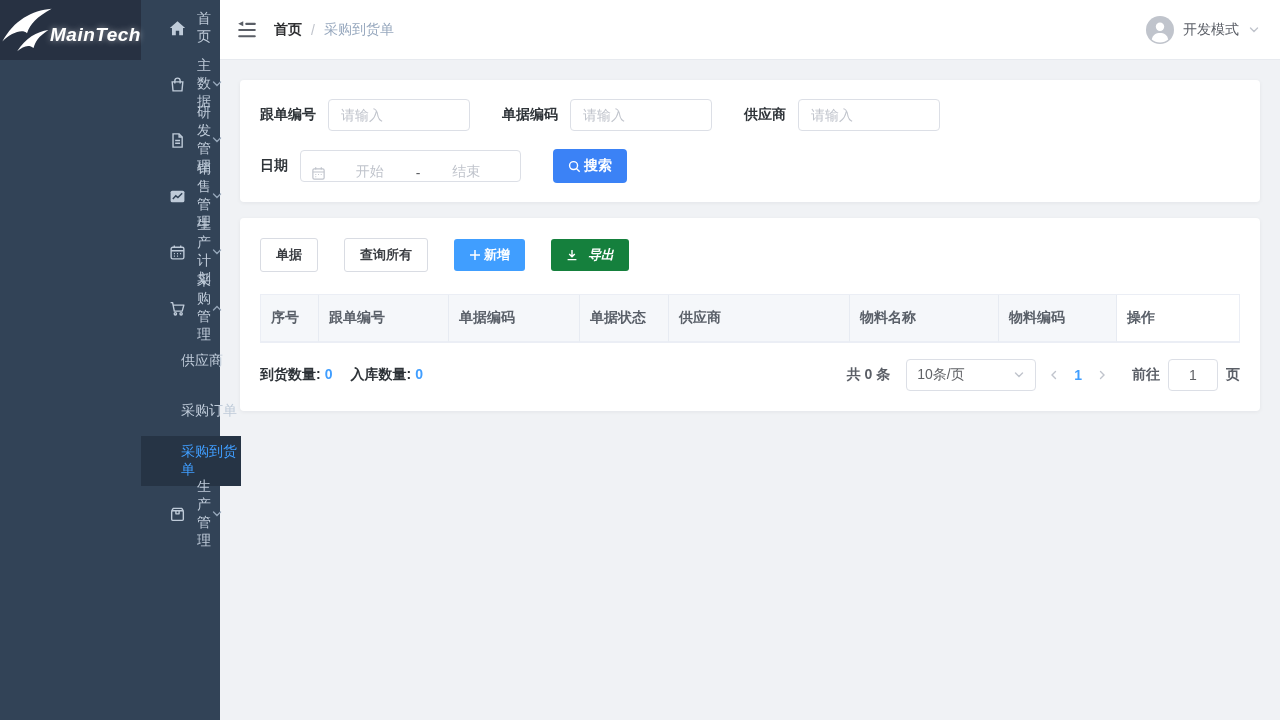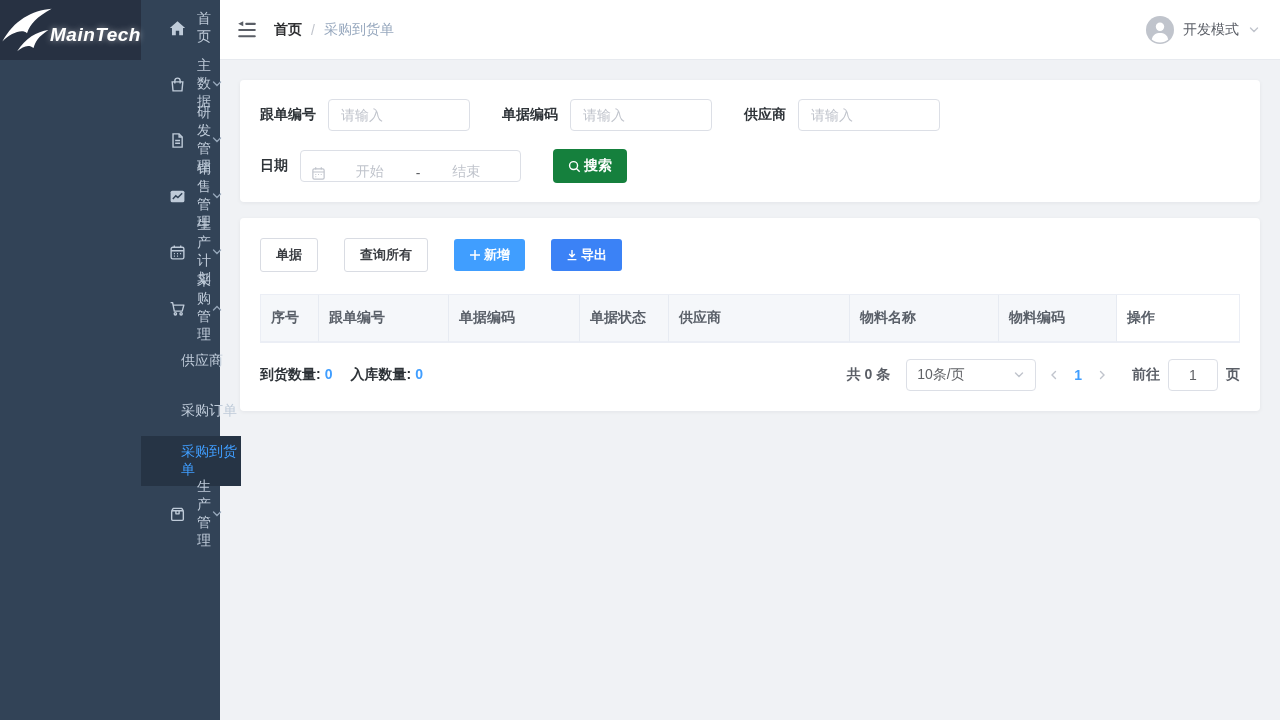--- a/index.html
+++ b/index.html
@@ -45,31 +45,31 @@
   .form-row + .form-row { margin-top:18px; }
   .form-item { display:flex; align-items:center; margin-right:32px; }
   .f-label { font-weight:700; color:#2e3338; margin-right:12px; white-space:nowrap; }
   .text-input { width:142px; height:32px; border:1px solid #dcdfe6; border-radius:4px; padding:0 12px; font-size:14px; color:#606266; font-family:"Liberation Sans",sans-serif; outline:none; }
   .text-input::placeholder { color:#c0c4cc; }
   .date-input { width:221px; height:32px; border:1px solid #dcdfe6; border-radius:4px; display:flex; align-items:flex-end; padding:0 10px; color:#c0c4cc; cursor:pointer; }
   .date-input .cal { width:15px; height:15px; display:flex; flex-shrink:0; }
   .date-ph { flex:1; text-align:center; }
   .date-sep { color:#606266; padding:0 2px; }
   .btn { border:none; border-radius:4px; display:inline-flex; align-items:center; justify-content:center; cursor:pointer; font-family:"Liberation Sans",sans-serif; }
-  .btn-search { height:34px; padding:4px 15px; background:#15803d; color:#fff; font-size:14px; font-weight:600; gap:3px; }
+  .btn-search { height:34px; padding:4px 15px; background:#3b82f6; color:#fff; font-size:14px; font-weight:600; gap:3px; }
   .btn-search svg { width:13px; height:13px; }
 
   
   .table-card { padding:20px; }
   .toolbar { display:flex; align-items:center; }
   .tb-btn { height:28px; padding:16px 15px; font-size:13px; border-radius:3px; }
   .tb-btn + .tb-btn { margin-left:26px; }
   .tb-plain { background:#fff; border:1px solid #d9dce3; color:#3b3e43; font-weight:600; }
   .tb-primary { background:#409eff; color:#fff; font-weight:600; gap:3px; }
-  .tb-success { background:#3b82f6; color:#fff; font-weight:600; gap:3px; }
+  .tb-success { background:#15803d; color:#fff; font-weight:600; gap:10px;font-style:italic; }
   .tb-btn svg { width:12px; height:12px; }
 
   .table { margin-top:22px; border:1px solid #ebeef5; border-top:none; }
   .thead { display:flex; height:48px; border-top:1px solid #ebeef5; }
   .th { background:#f5f7fa; border-right:1px solid #e7ebf2; border-bottom:1px solid #ebeef5; display:flex; align-items:center; padding:0 10px; font-weight:700; color:#5a6069; white-space:nowrap; overflow:hidden; }
   .th:last-child { background:#fff; border-right:none; flex:1; }
   .w58{width:58px;} .w130{width:130px;} .w131{width:131px;} .w89{width:89px;} .w181{width:181px;} .w149{width:149px;} .w118{width:118px;}
   .tbody-empty { height:62px; display:flex; align-items:center; justify-content:center; color:#909399; }
 
   .table-footer { margin-top:16px; display:flex; align-items:center; }

